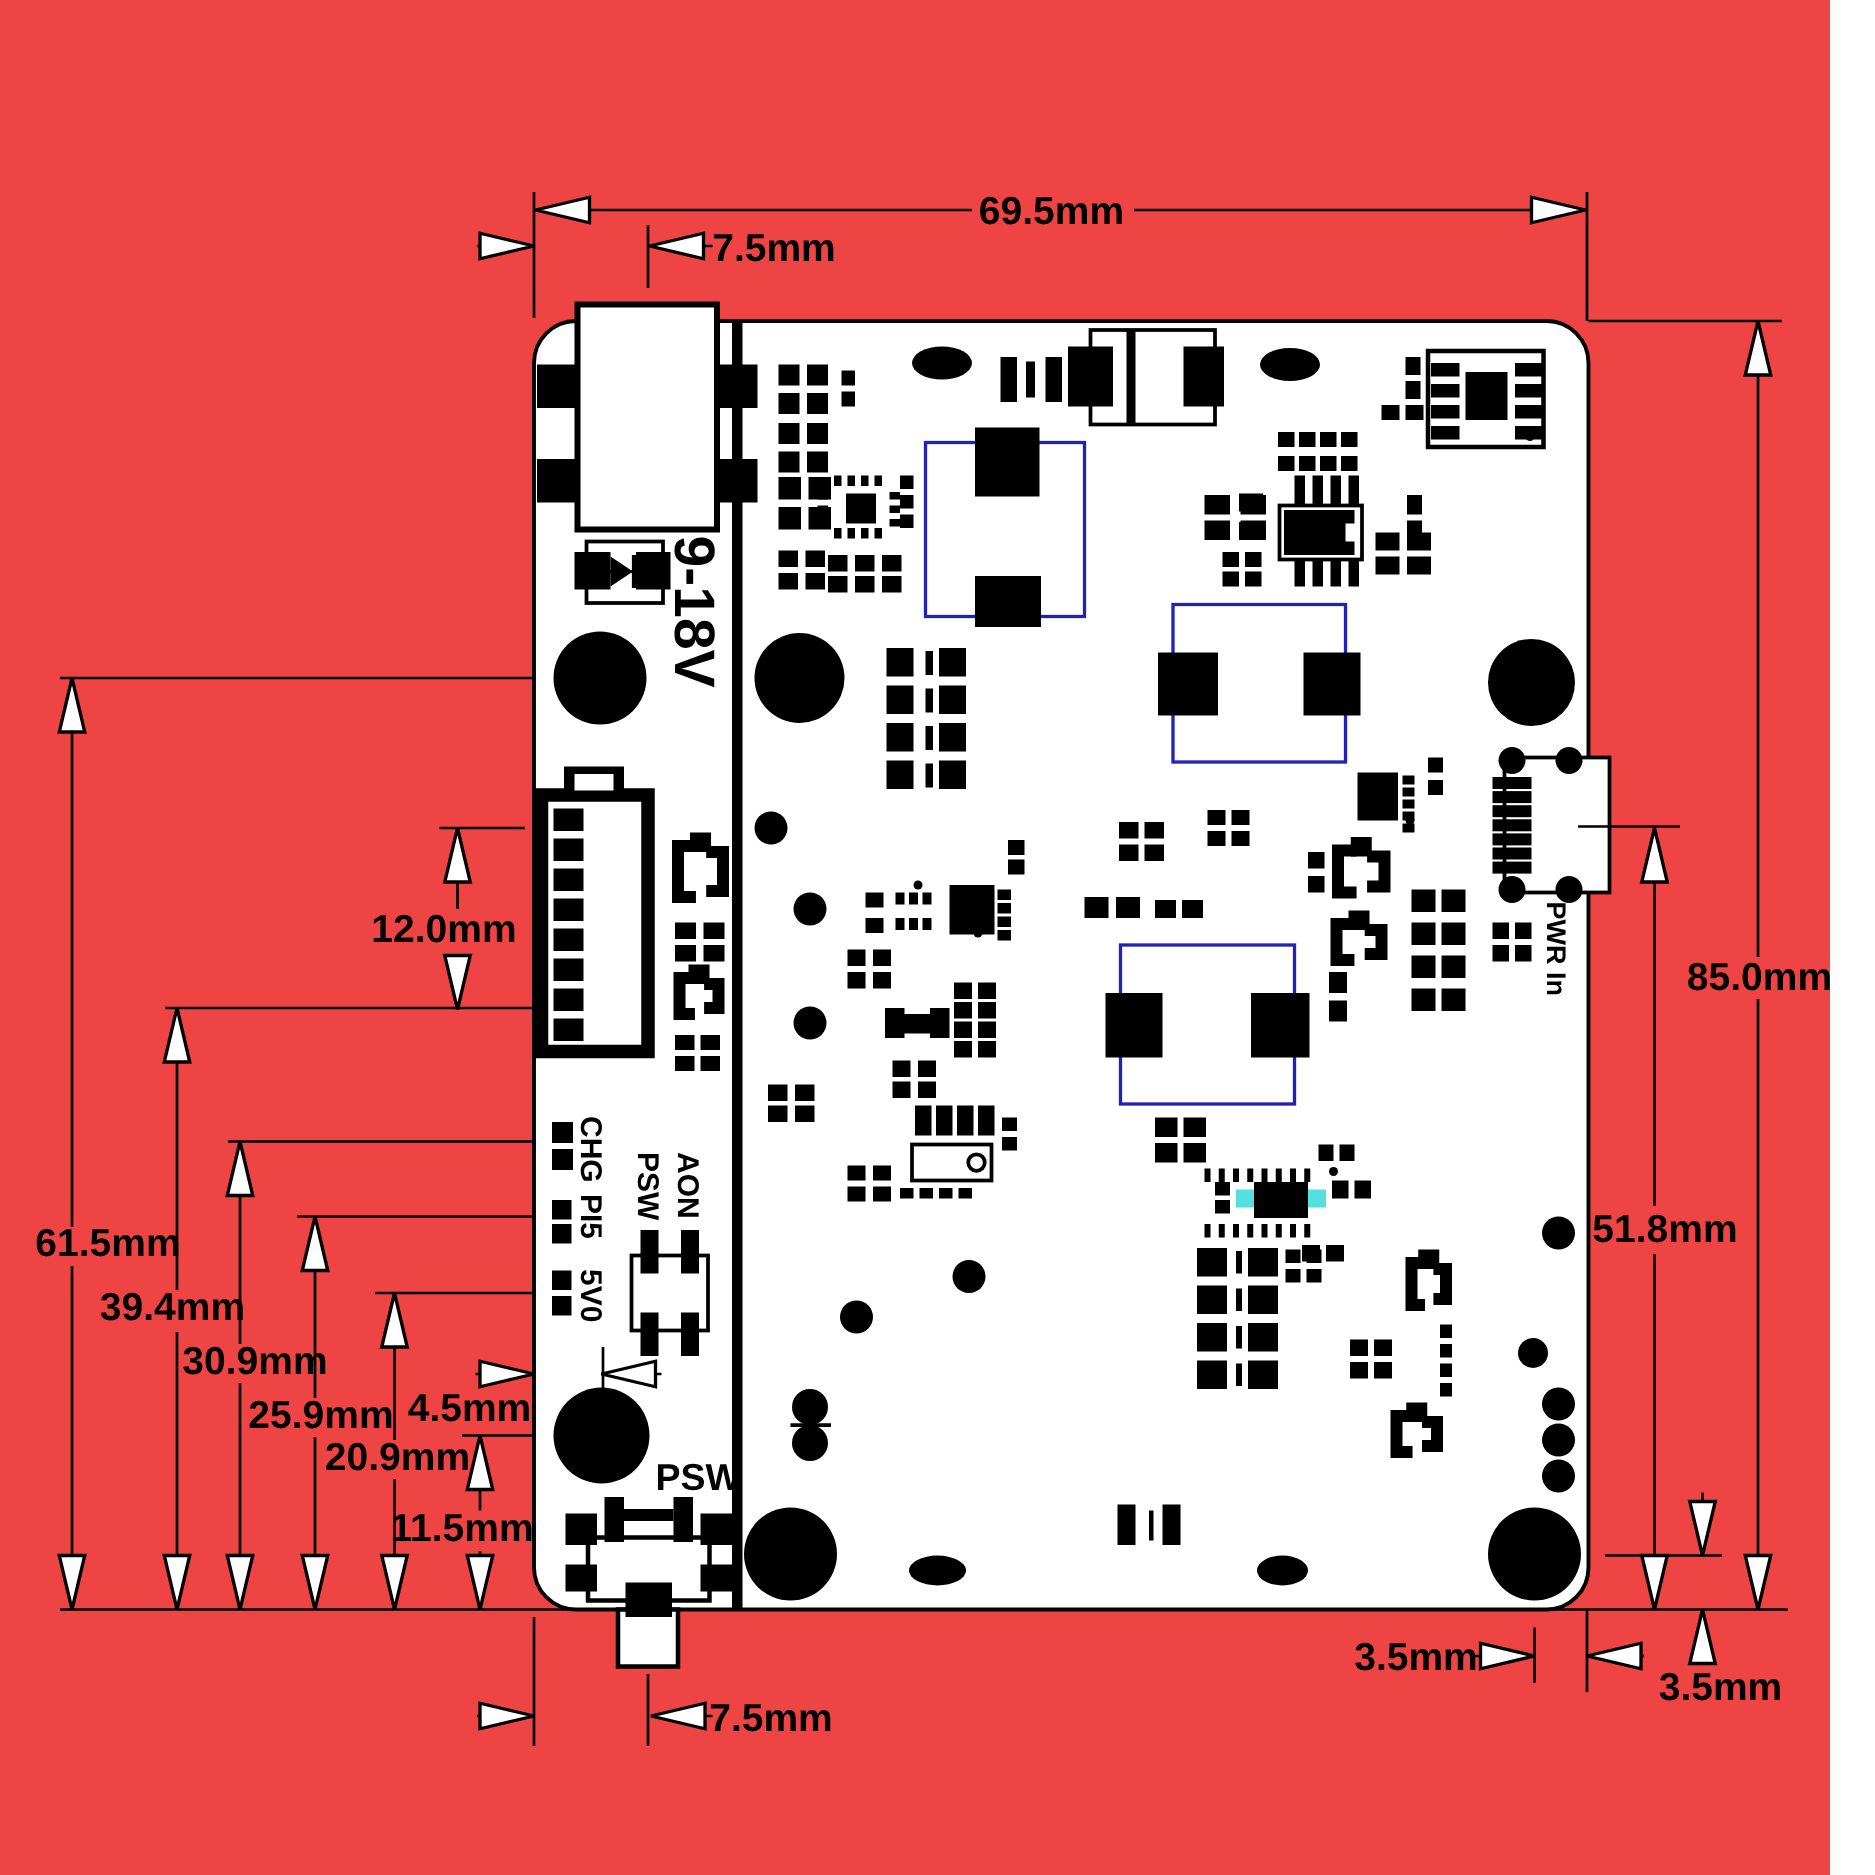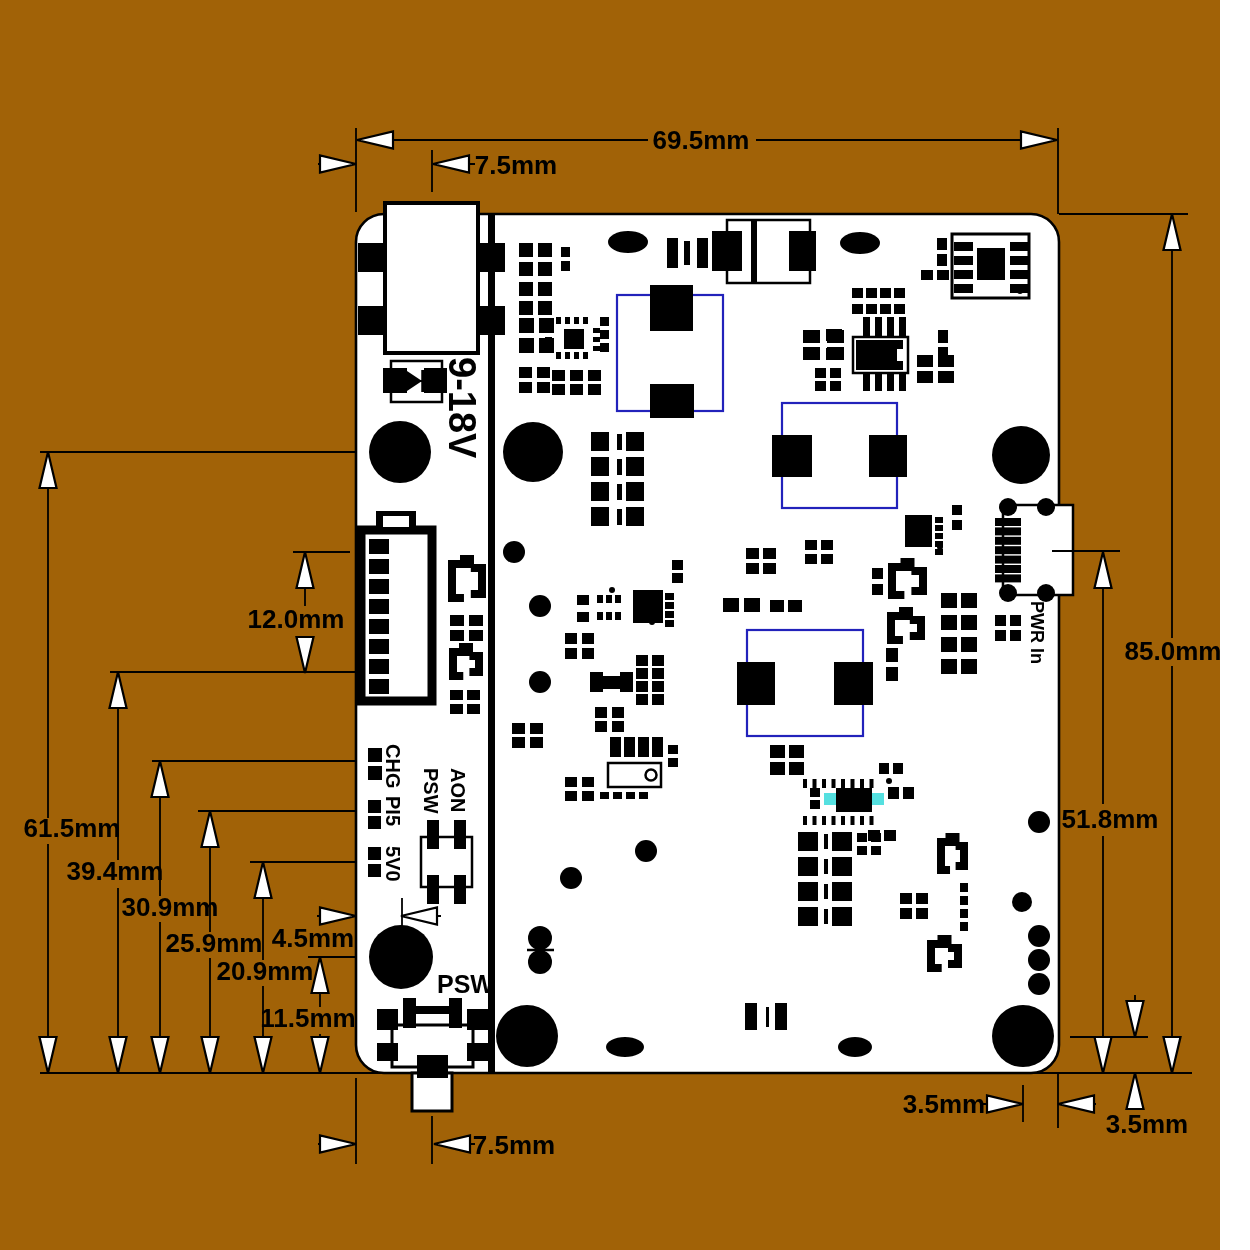--- a/index.html
+++ b/index.html
@@ -1,16 +1,16 @@
 <!DOCTYPE html>
 <html><head>
 <meta charset="utf-8">
 <style>
   html,body{margin:0;padding:0;background:#ffffff;}
-  #stage{position:relative;width:1220px;height:1250px;background:#a16207;overflow:hidden;}
+  #stage{position:relative;width:1220px;height:1250px;background:#ef4444;overflow:hidden;}
   svg{position:absolute;left:0;top:0;}
   text{font-family:"Liberation Sans", sans-serif;font-weight:700;fill:#000;}
   .dimtxt{font-size:26px;}
   .silk-lg{font-size:38px;}
   .silk-md{font-size:25px;}
   .silk-sm{font-size:20px;}
   .silk-xs{font-size:18px;}
 </style>
 </head>
 <body>

